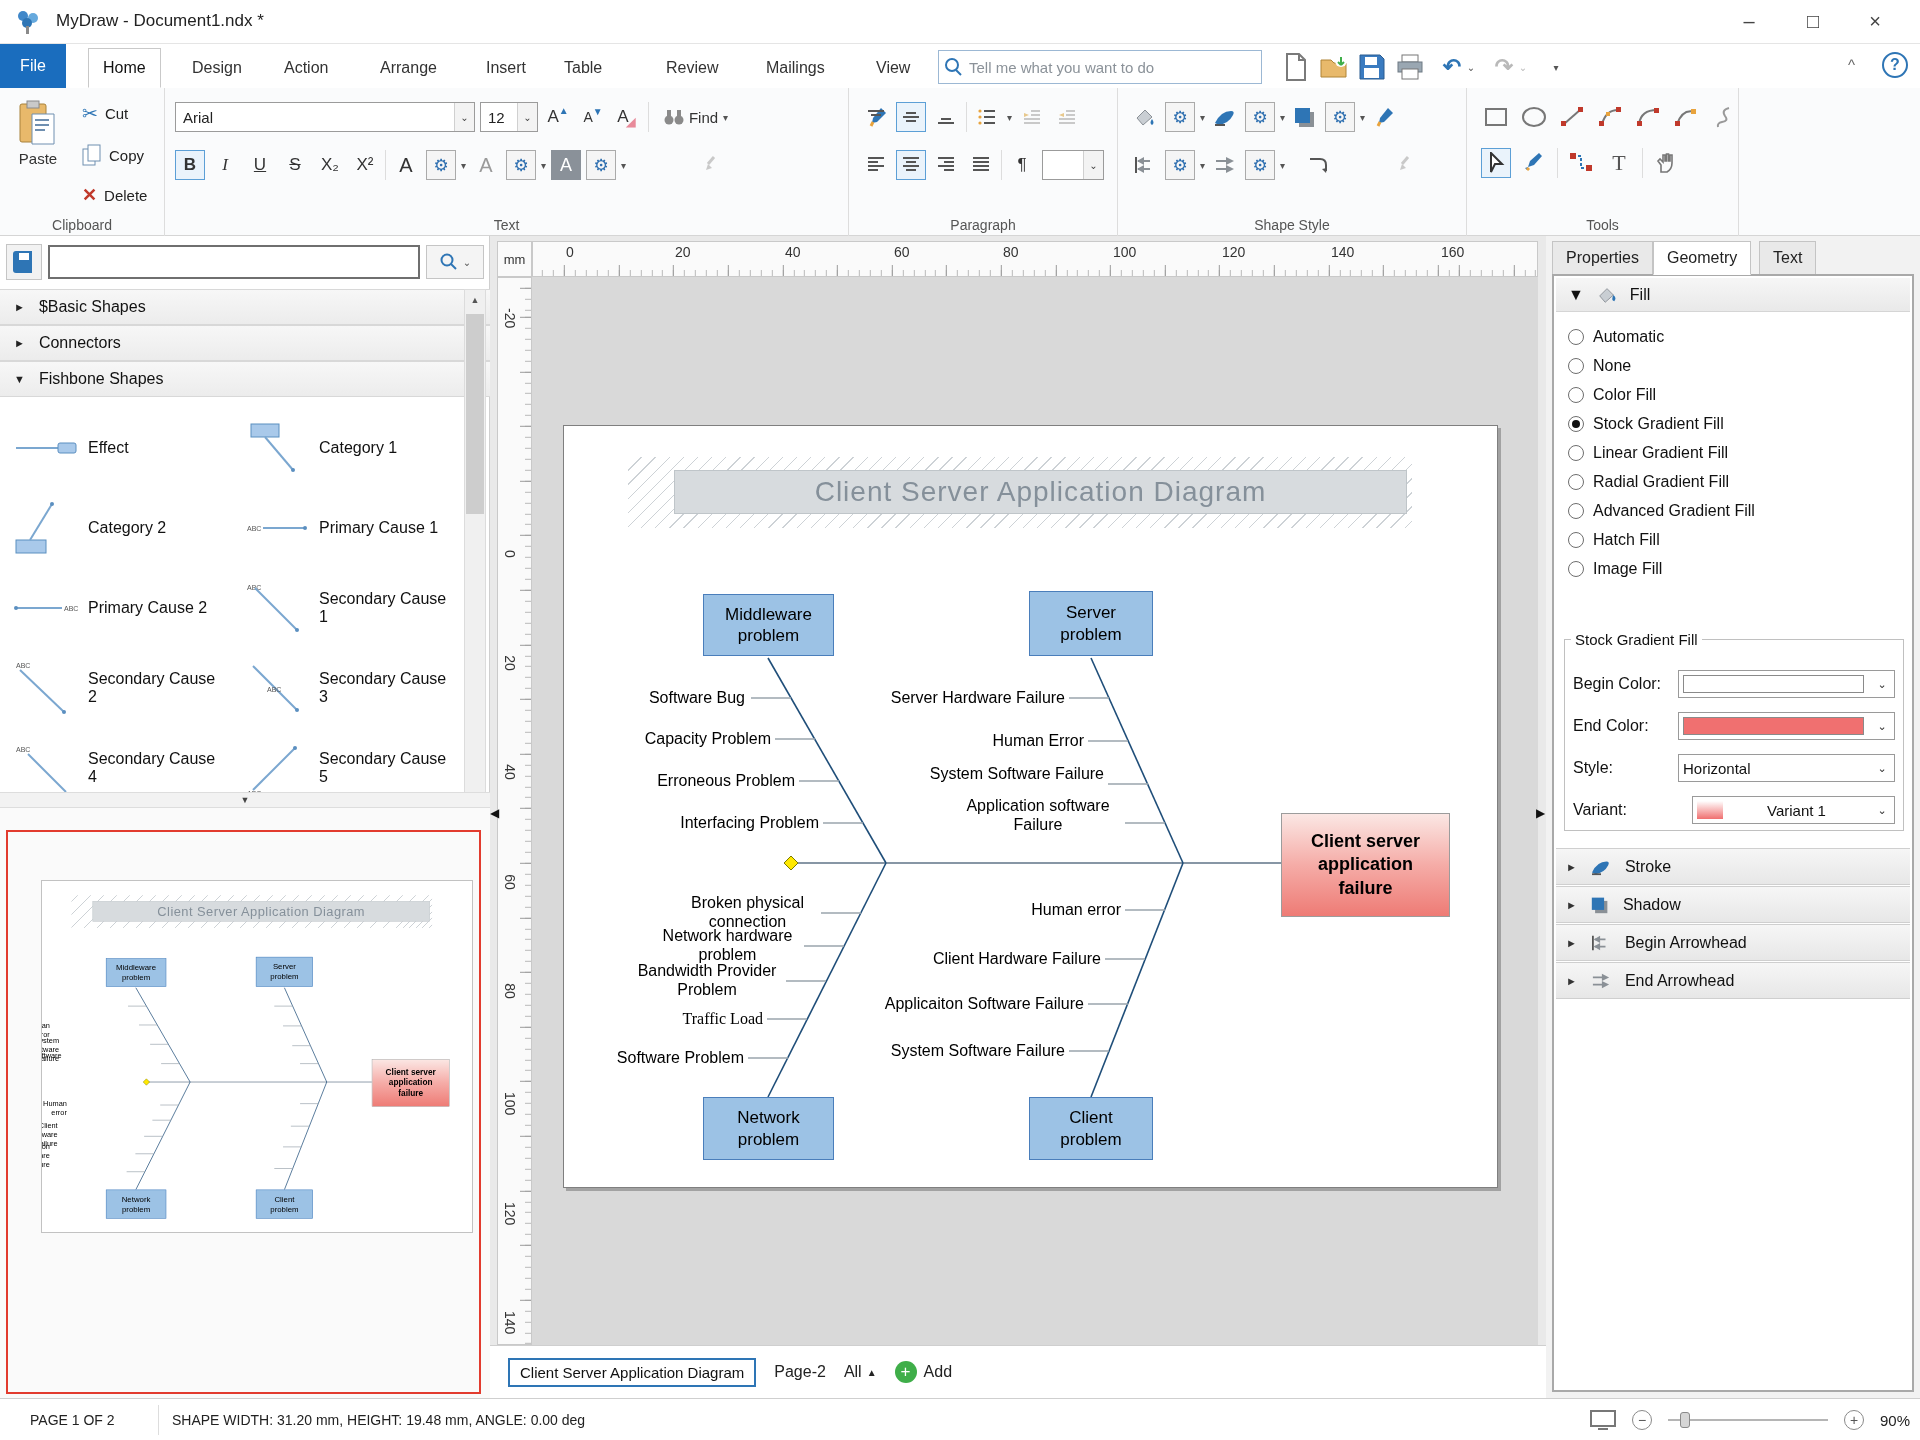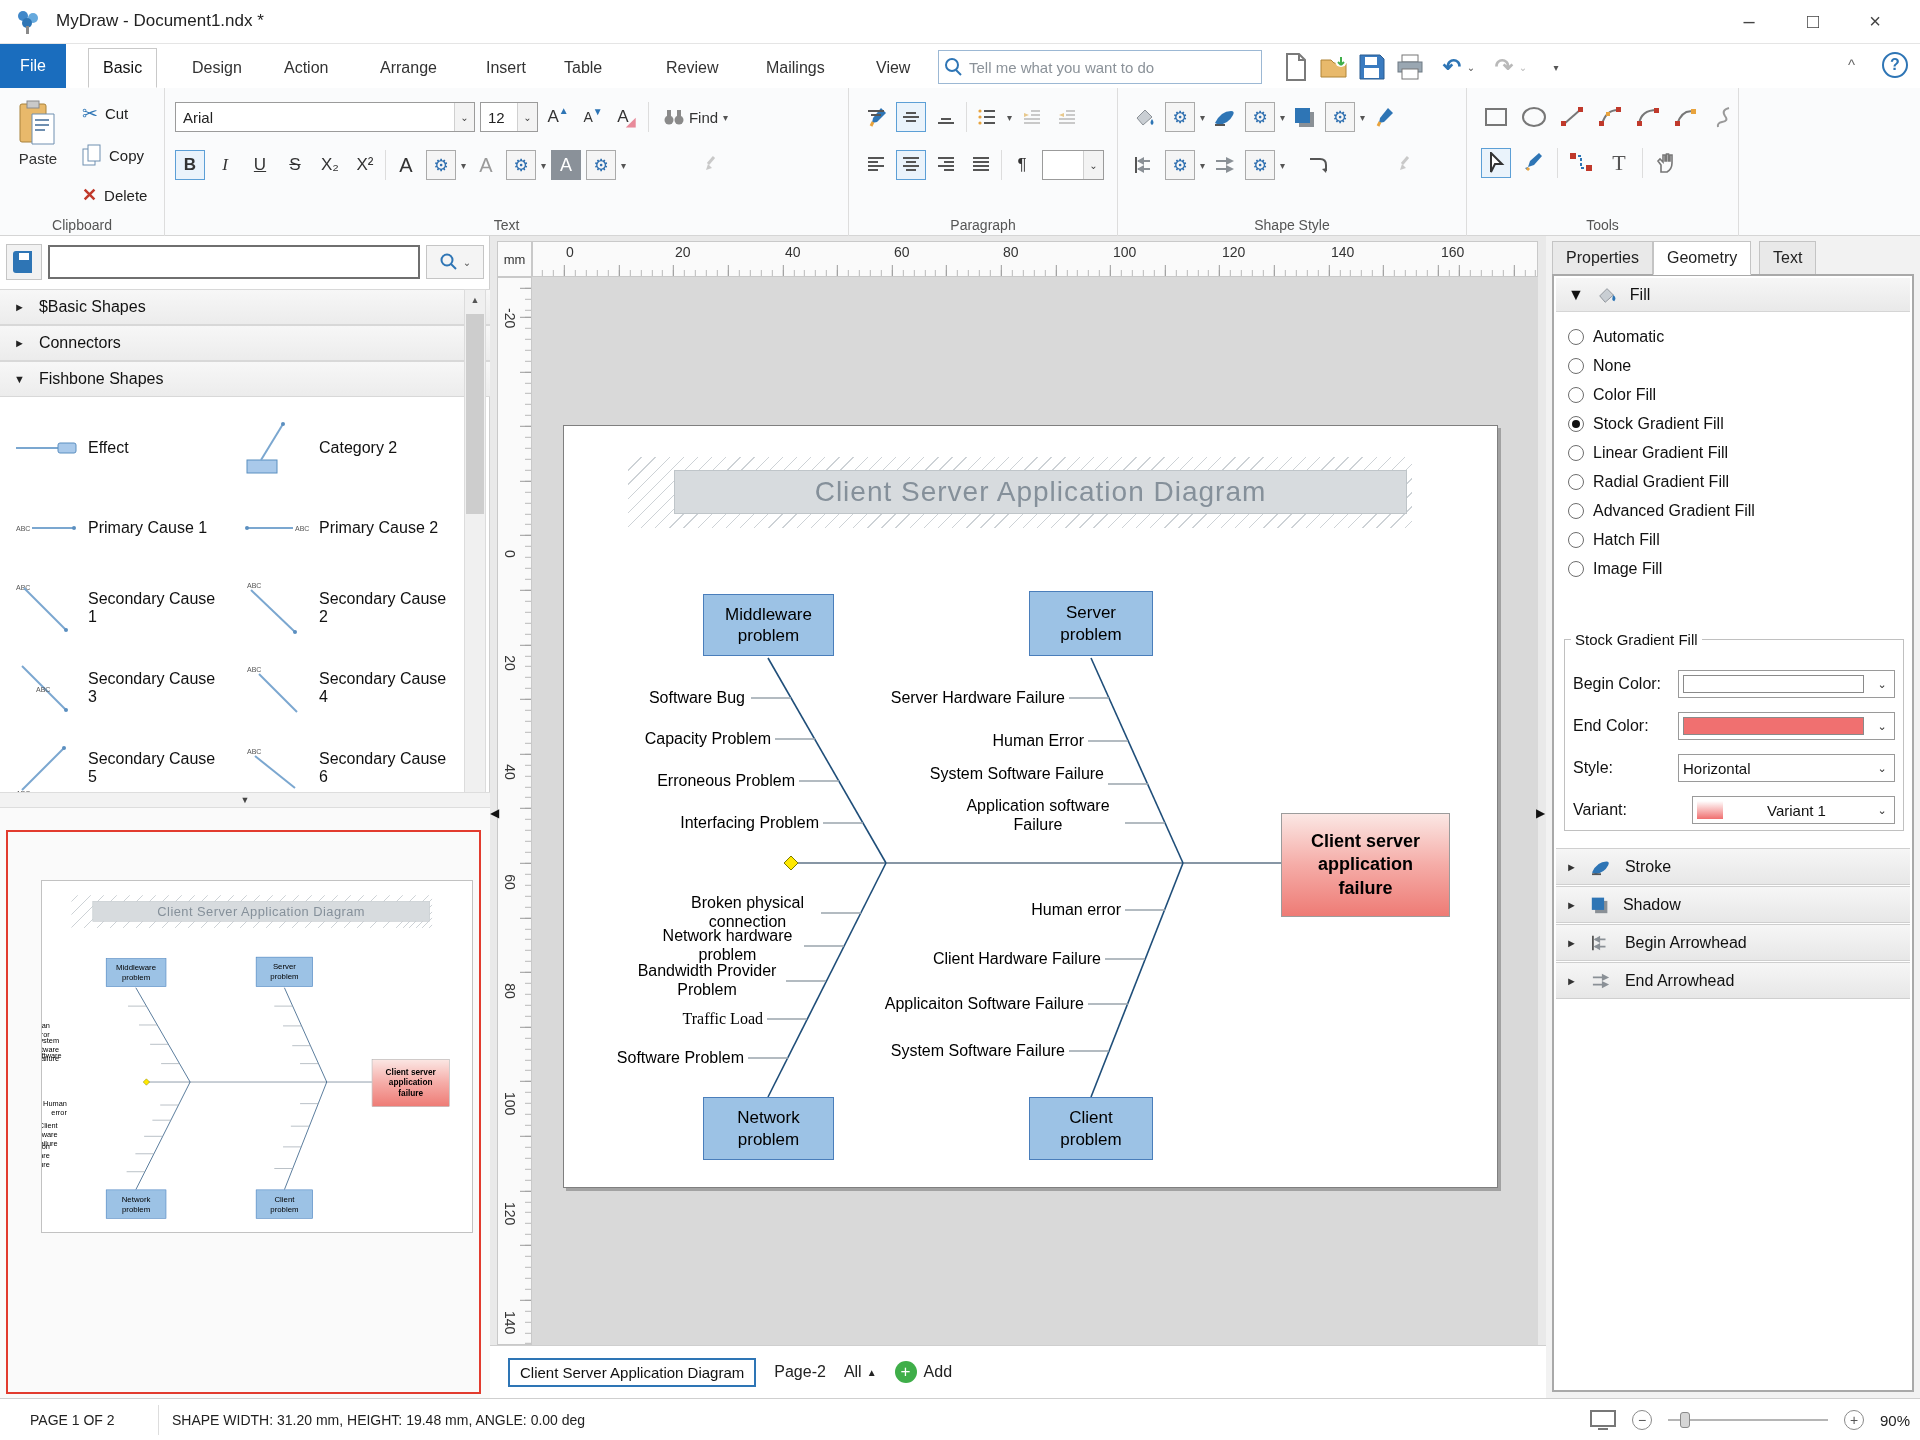--- a/index.html
+++ b/index.html
@@ -147,21 +147,21 @@
       <rect x="12" y="18" width="3" height="8" fill="#8a8a8a"></rect>
     </svg>
     <span class="apptitle">MyDraw - Document1.ndx *</span>
     <div class="winbtn" id="btn-min">–</div>
     <div class="winbtn" id="btn-max">□</div>
     <div class="winbtn" id="btn-close">×</div>
   </div>
 
   <div id="menurow">
     <div id="filetab">File</div>
-    <div class="mtab active" style="left:88px;">Basic</div>
+    <div class="mtab active" style="left:88px;">Home</div>
     <div class="mtab" style="left:178px;">Design</div>
     <div class="mtab" style="left:270px;">Action</div>
     <div class="mtab" style="left:366px;">Arrange</div>
     <div class="mtab" style="left:472px;">Insert</div>
     <div class="mtab" style="left:550px;">Table</div>
     <div class="mtab" style="left:652px;">Review</div>
     <div class="mtab" style="left:752px;">Mailings</div>
     <div class="mtab" style="left:862px;">View</div>
 
     <div id="searchbox">
@@ -566,20 +566,28 @@
       </div>
     </div>
 
     <div id="shapegrid">
       <div class="shapeitem">
         <svg width="66" height="40" viewBox="0 0 66 40">
             <line x1="2" y1="20" x2="44" y2="20" stroke="#7ba7d0" stroke-width="2"></line>
             <rect x="44" y="15" width="18" height="10" rx="2" fill="#a9c9ea" stroke="#5b8fc0"></rect>
           </svg>
         <span class="slabel">Effect</span>
+      </div>
+      <div class="shapeitem">
+        <svg width="66" height="52" viewBox="0 0 66 52">
+            <rect x="6" y="2" width="28" height="13" fill="#a9c9ea" stroke="#5b8fc0"></rect>
+            <line x1="20" y1="15" x2="48" y2="48" stroke="#7ba7d0" stroke-width="2"></line>
+            <circle cx="48" cy="48" r="2" fill="#5b8fc0"></circle>
+          </svg>
+        <span class="slabel">Category 1</span>
       </div>
       <div class="shapeitem">
         <svg width="66" height="56" viewBox="0 0 66 56">
             <rect x="2" y="40" width="30" height="13" fill="#a9c9ea" stroke="#5b8fc0"></rect>
             <line x1="16" y1="40" x2="38" y2="4" stroke="#7ba7d0" stroke-width="2"></line>
             <circle cx="38" cy="4" r="2" fill="#5b8fc0"></circle>
           </svg>
         <span class="slabel">Category 2</span>
       </div>
       <div class="shapeitem">

